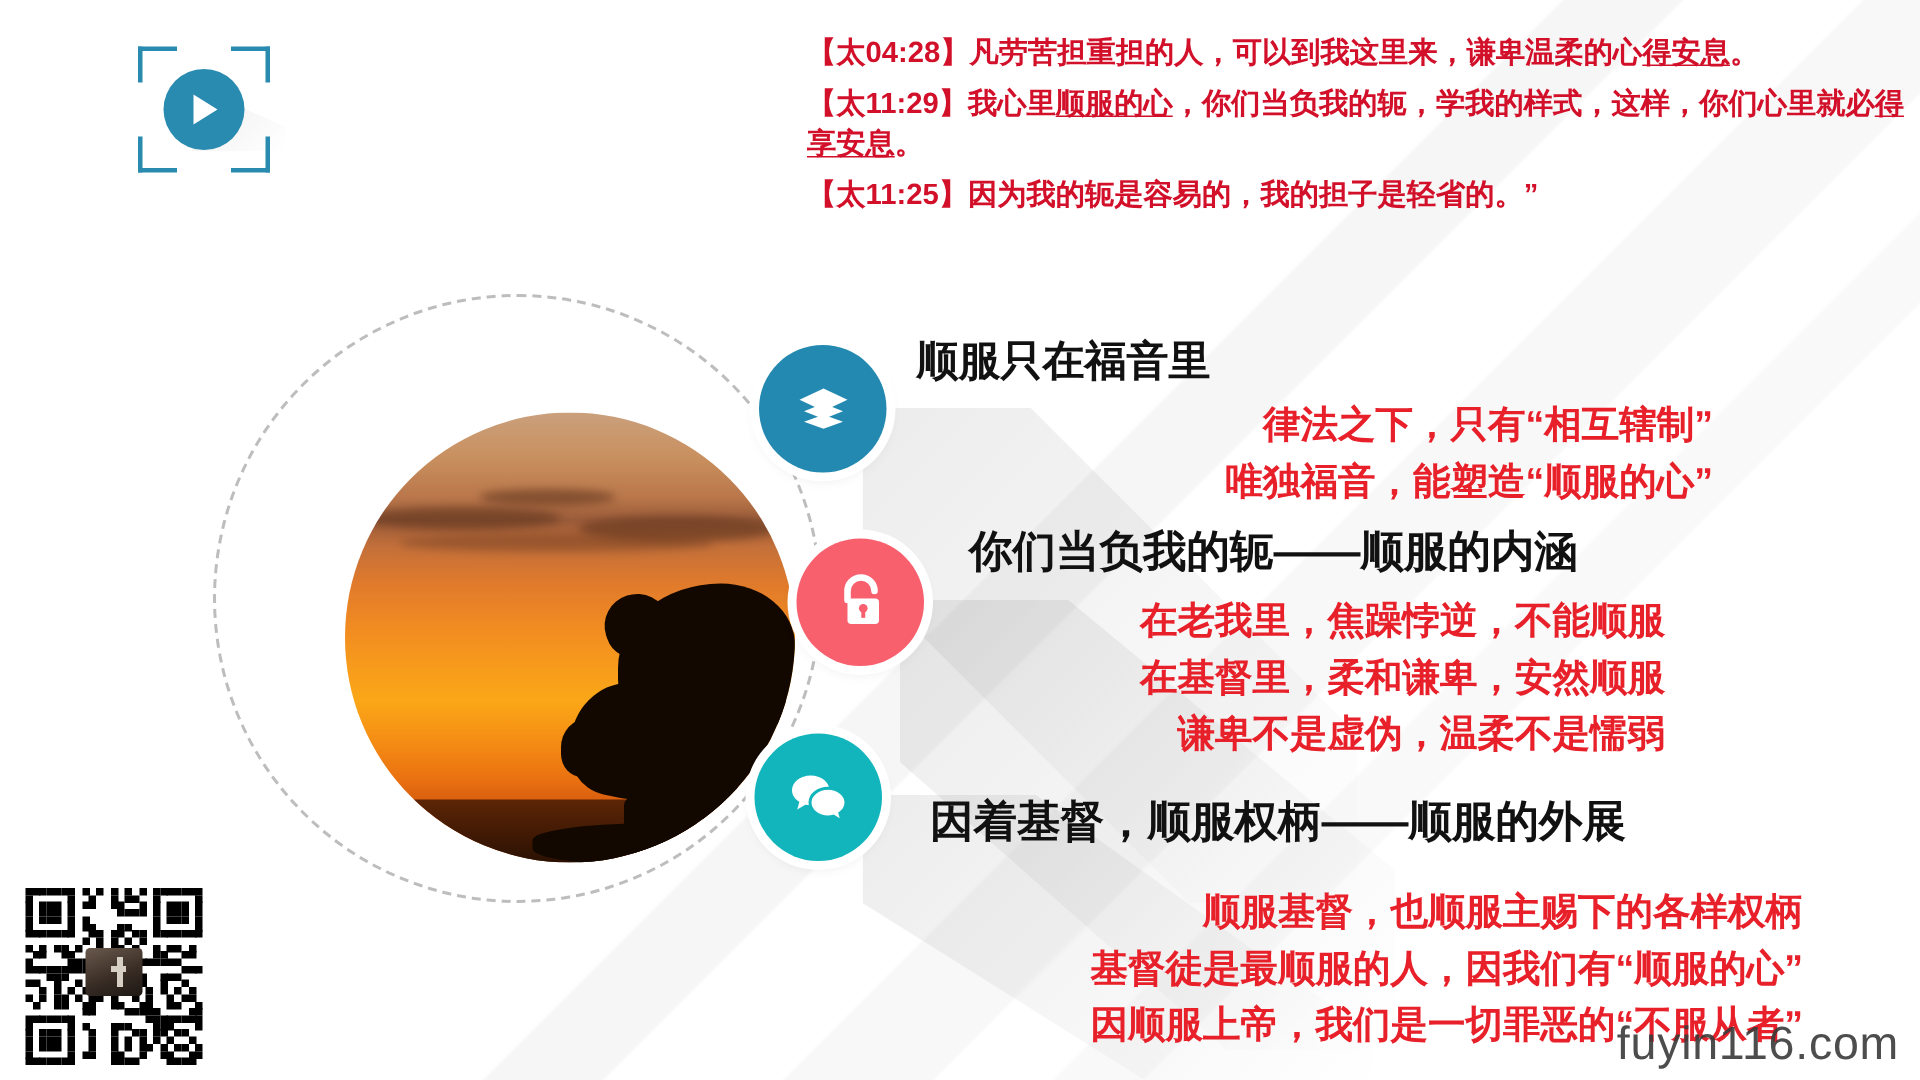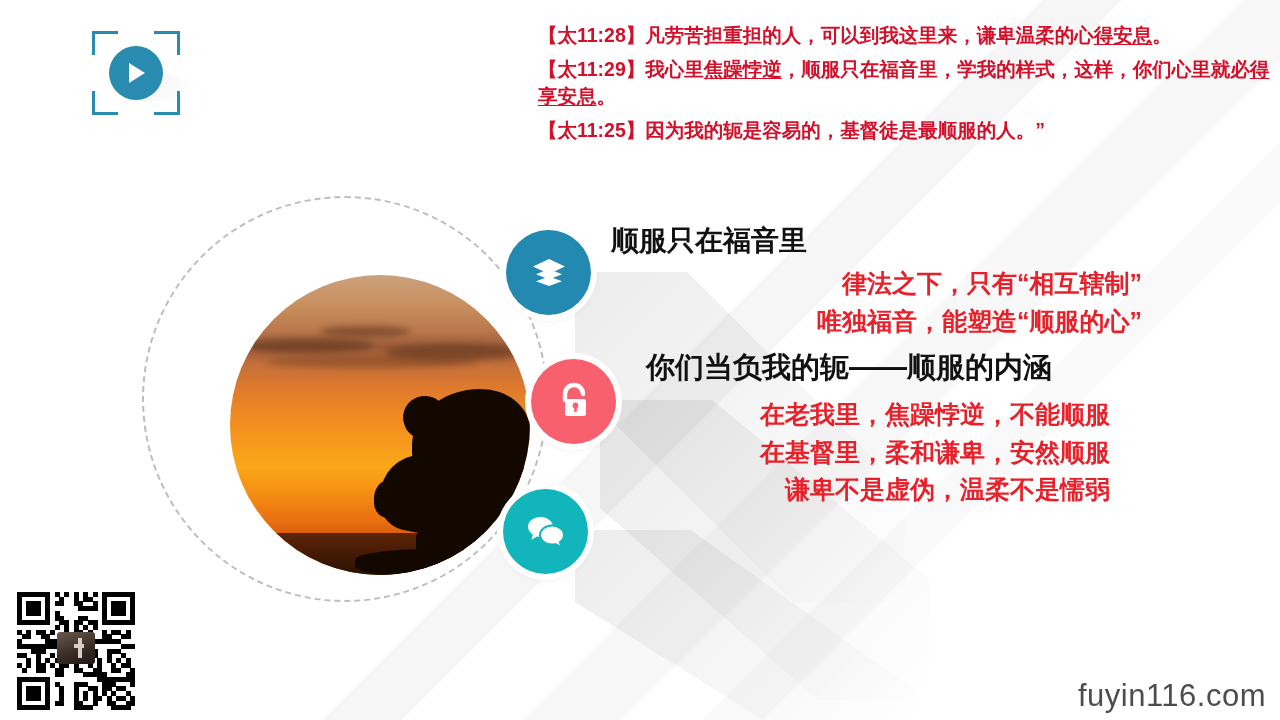--- a/index.html
+++ b/index.html
@@ -151,23 +151,23 @@
       <span class="br r-b"></span>
     <div class="play-circle">
       <svg width="22" height="24" viewBox="0 0 22 24" aria-hidden="true">
         <polygon points="4,2 20,12 4,22" fill="#ffffff"></polygon>
       </svg>
     </div>
   </div>
 
 
   <div class="scripture">
-      <p><span>【太11:28】</span><span>凡劳苦担重担的人，可以到我这里来，谦卑温柔的心</span><u>得安息</u><span>。</span></p>
-      <p><span>【太11:29】</span><span>我心里</span><u>焦躁悖逆</u><span>，顺服只在福音里，学我的样式，这样，你们心里就必</span><u>得享安息</u><span>。</span></p>
-      <p><span>【太11:25】</span><span>因为我的轭是容易的，基督徒是最顺服的人。”</span></p>
+      <p><span>【太04:28】</span><span>凡劳苦担重担的人，可以到我这里来，谦卑温柔的心</span><u>得安息</u><span>。</span></p>
+      <p><span>【太11:29】</span><span>我心里</span><u>顺服的心</u><span>，你们当负我的轭，学我的样式，这样，你们心里就必</span><u>得享安息</u><span>。</span></p>
+      <p><span>【太11:25】</span><span>因为我的轭是容易的，我的担子是轻省的。”</span></p>
     </div>
 
   <div class="dashed-ring"></div>
   <div class="photo-wrap">
     <div class="photo">
       <span class="cloud c1"></span>
         <span class="cloud c2"></span>
       <span class="cloud c3"></span>
         <span class="cloud c4"></span>
       <div class="horizon"></div>
@@ -206,29 +206,35 @@
 
   <div class="icon-circle ic3">
     <svg width="42" height="40" viewBox="0 0 42 40" aria-hidden="true">
       <path d="M15.5 5 C8.6 5 3 9.4 3 14.8 c0 3.1 1.9 5.9 4.9 7.7 l-1.4 5.2 5.4-3.2 c1.1 0.2 2.3 0.3 3.6 0.3 6.9 0 12.5-4.4 12.5-9.9 S22.4 5 15.5 5 z" fill="#fff"></path>
       <path d="M27 13.5 C20.4 13.5 15 17.8 15 23 c0 5.3 5.4 9.6 12 9.6 1.3 0 2.5-0.2 3.6-0.5 l5.9 3.6-1.6-5.6 c2.6-1.8 4.1-4.3 4.1-7.1 0-5.2-5.4-9.5-12-9.5 z" fill="#fff" stroke="#11b5bb" stroke-width="2"></path>
     </svg>
   </div>
 
   <div class="sec-head h1">顺服只在福音里</div>
   <div class="sec-head h2">你们当负我的轭——顺服的内涵</div>
+  <div class="sec-head h3">因着基督，顺服权柄——顺服的外展</div>
 
   <div class="bullets b1">
       <div>律法之下，只有“相互辖制”</div>
       <div>唯独福音，能塑造“顺服的心”</div>
     </div>
   <div class="bullets b2">
       <div>在老我里，焦躁悖逆，不能顺服</div>
       <div>在基督里，柔和谦卑，安然顺服</div>
       <div>谦卑不是虚伪，温柔不是懦弱</div>
+    </div>
+  <div class="bullets b3">
+      <div>顺服基督，也顺服主赐下的各样权柄</div>
+      <div>基督徒是最顺服的人，因我们有“顺服的心”</div>
+      <div>因顺服上帝，我们是一切罪恶的“不服从者”</div>
     </div>
 
   <div class="qr">
       <span class="cell" style="left: 108.56px; top: 113.28px; width: 5px; height: 5px;"></span>
       <span class="cell" style="left: 103.84px; top: 113.28px; width: 5px; height: 5px;"></span>
       <span class="cell" style="left: 99.12px; top: 113.28px; width: 5px; height: 5px;"></span>
       <span class="cell" style="left: 94.4px; top: 113.28px; width: 5px; height: 5px;"></span>
       <span class="cell" style="left: 70.8px; top: 113.28px; width: 5px; height: 5px;"></span>
       <span class="cell" style="left: 66.08px; top: 113.28px; width: 5px; height: 5px;"></span>
       <span class="cell" style="left: 61.36px; top: 113.28px; width: 5px; height: 5px;"></span>

